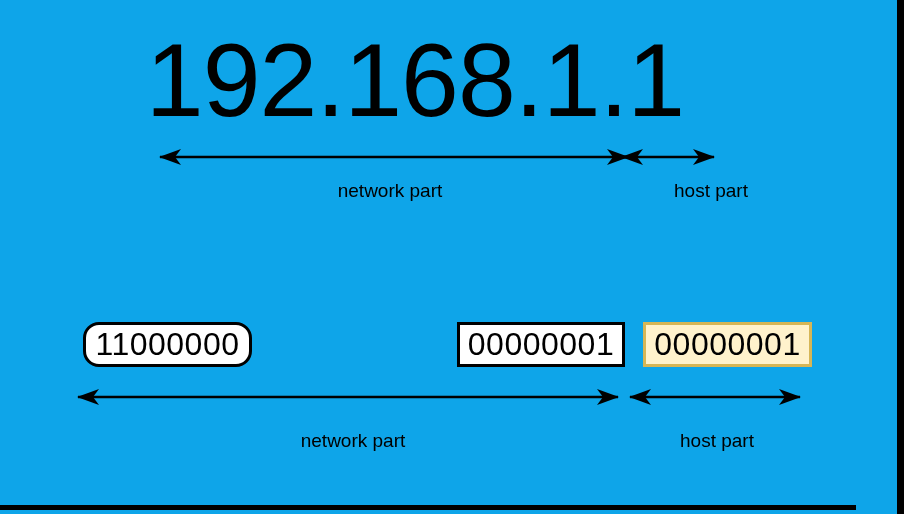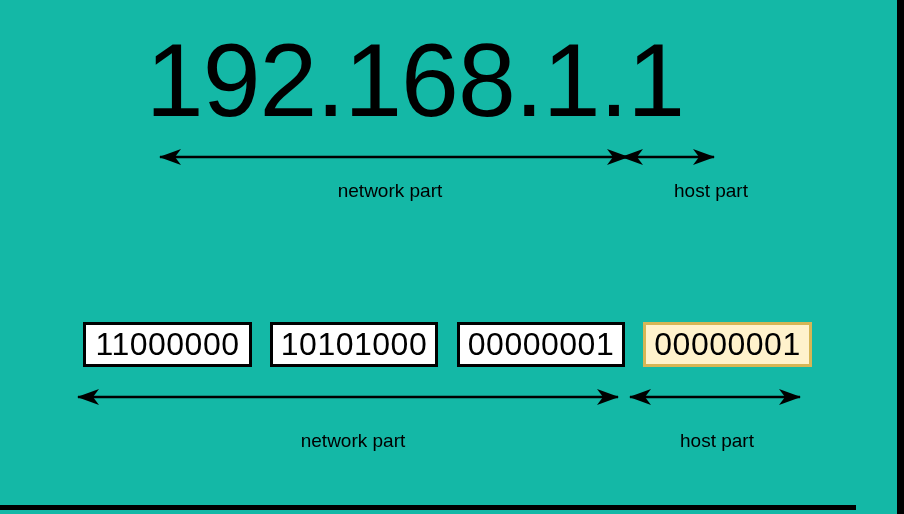--- a/index.html
+++ b/index.html
@@ -5,21 +5,21 @@
   html, body {
     margin: 0;
     padding: 0;
     background: #ffffff;
     font-family: "Liberation Sans", sans-serif;
   }
   .canvas {
     position: relative;
     width: 904px;
     height: 514px;
-    background: #14b8a6;
+    background: #0ea5e9;
     overflow: hidden;
     color: #000000;
   }
   .ip-decimal {
     position: absolute;
     left: 100px;
     top: 28px;
     width: 630px;
     text-align: center;
     font-size: 104px;
@@ -89,25 +89,22 @@
     </defs>
     <line x1="160" y1="157" x2="628" y2="157" stroke="#000000" stroke-width="2.5" marker-start="url(#ah)" marker-end="url(#ah)"></line>
     <line x1="622" y1="157" x2="714" y2="157" stroke="#000000" stroke-width="2.5" marker-start="url(#ah)" marker-end="url(#ah)"></line>
     <line x1="78" y1="397" x2="618" y2="397" stroke="#000000" stroke-width="2.5" marker-start="url(#ah)" marker-end="url(#ah)"></line>
     <line x1="630" y1="397" x2="800" y2="397" stroke="#000000" stroke-width="2.5" marker-start="url(#ah)" marker-end="url(#ah)"></line>
   </svg>
 
   <div class="part-label" style="left:390px; top:181px;">network part</div>
   <div class="part-label" style="left:711px; top:181px;">host part</div>
 
-  <div class="octet-box" style="left:83px; width:169px;">
+  <div class="octet-box" style="left:83px; width:169px;border-radius:16px;">
     <span>11000000</span>
-  </div>
-  <div class="octet-box" style="left:270px; width:168px;">
-    <span>10101000</span>
   </div>
   <div class="octet-box" style="left:457px; width:168px;">
     <span>00000001</span>
   </div>
   <div class="octet-box host" style="left:643px; width:169px;">
     <span>00000001</span>
   </div>
 
   <div class="part-label" style="left:353px; top:431px;">network part</div>
   <div class="part-label" style="left:717px; top:431px;">host part</div>

